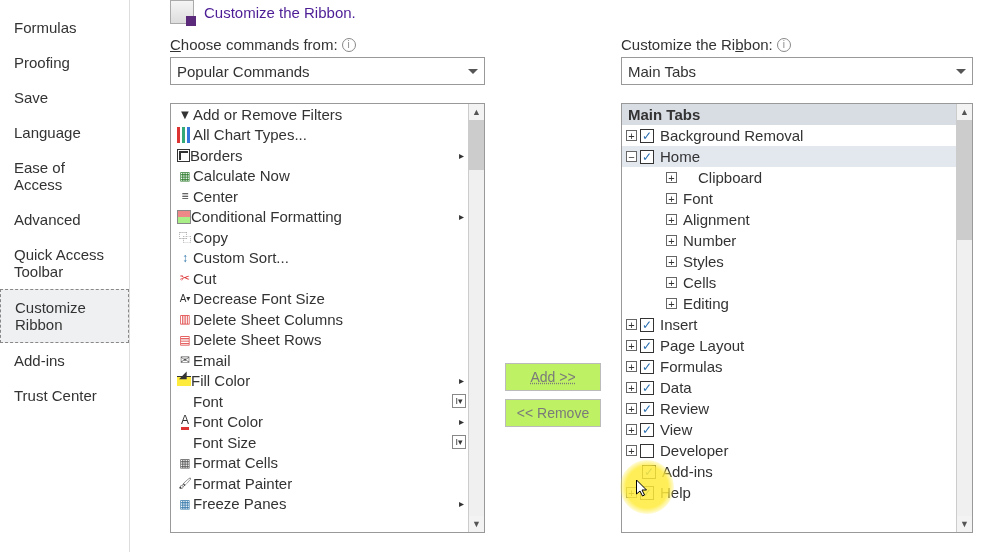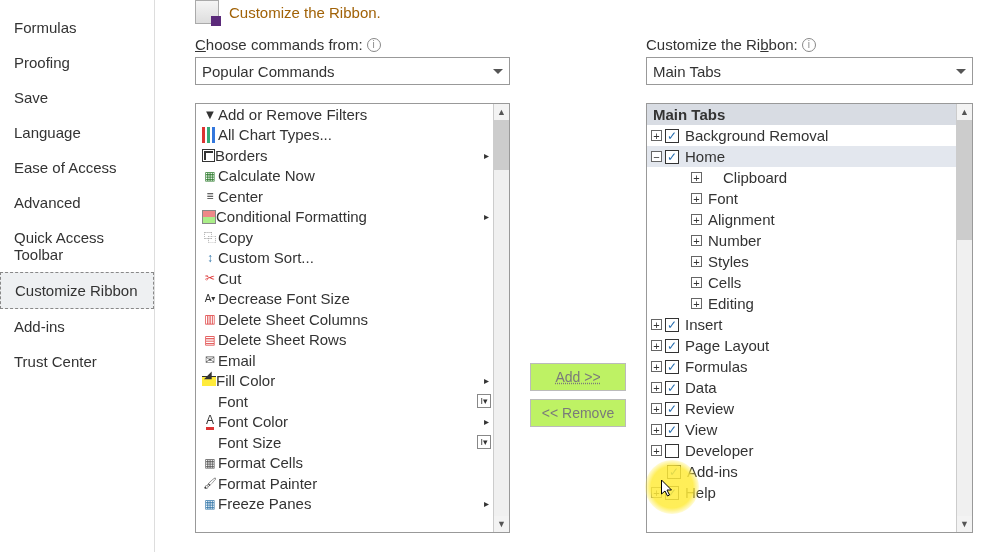--- a/index.html
+++ b/index.html
@@ -52,34 +52,34 @@
     position: relative;
   }
   .header-save {
     width: 10px; height: 10px;
     background: #5b2a7a;
     position: absolute;
     bottom: -3px; right: -3px;
   }
   .header-text {
     font-size: 15px;
-    color: #a16207;
+    color: #4c1d95;
   }
   .columns {
     display: flex;
     gap: 18px;
   }
   .col {
     display: flex;
     flex-direction: column;
     justify-content: center;
   }
   .col.left { width: 315px; }
   .col.mid { width: 100px; justify-content: center; align-items: center; gap: 8px; padding-top: 220px;}
-  .col.right { width: 327px; }
+  .col.right { width: 352px; }
   .col-label {
     font-size: 15px;
     color: #333;
     margin-bottom: 4px;
     display: flex;
     align-items: center;
     gap: 4px;
   }
   .col-label .underline { text-decoration: underline; }
   .info-icon {

